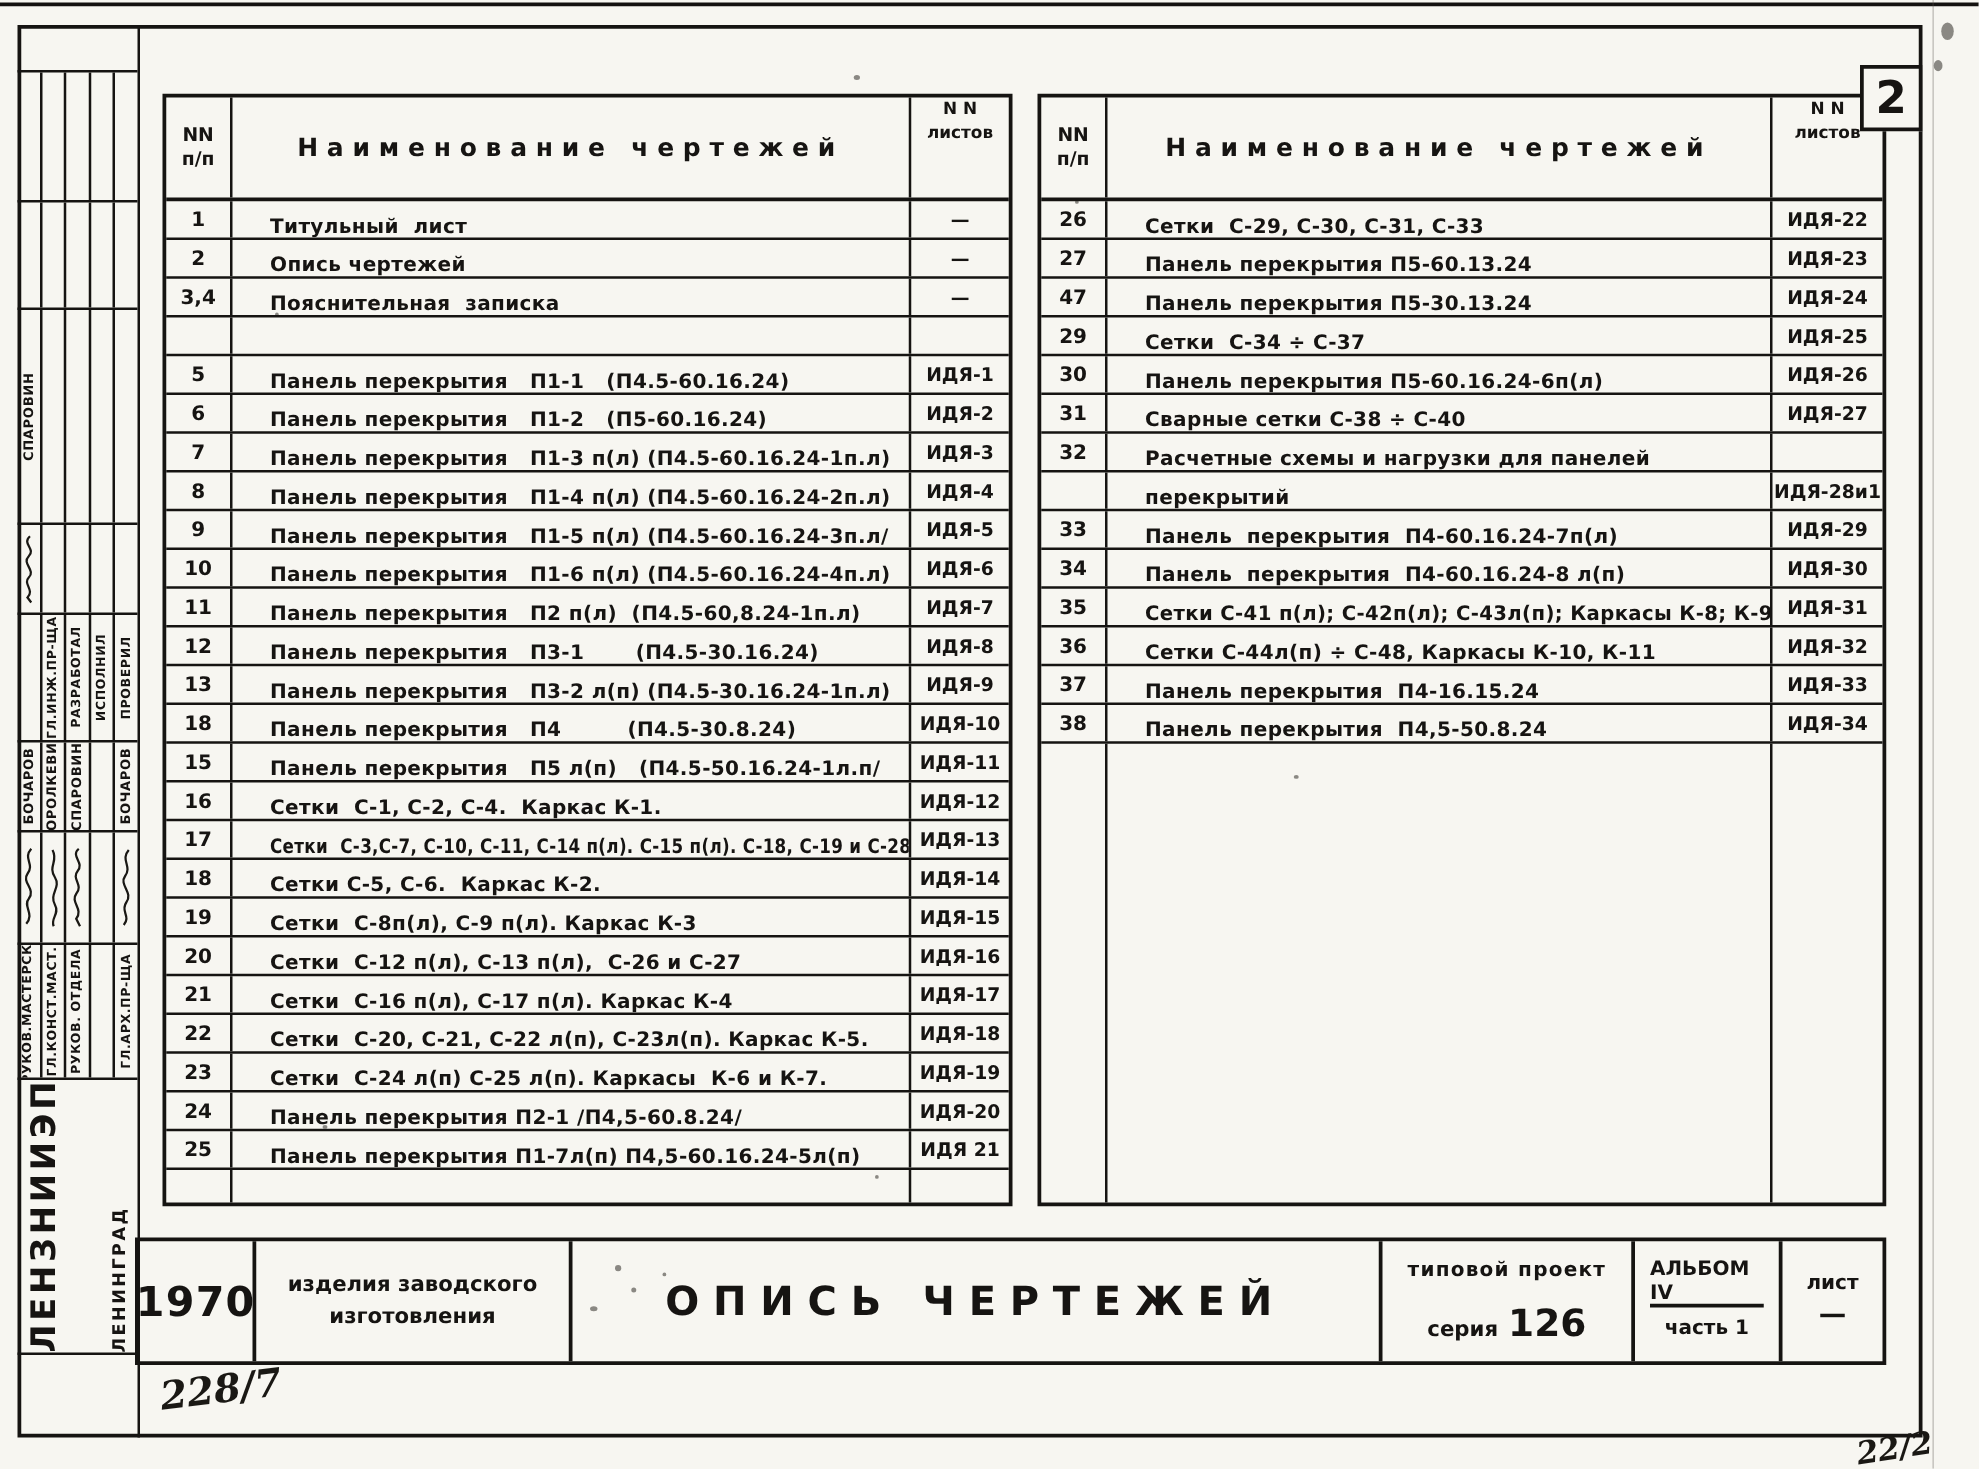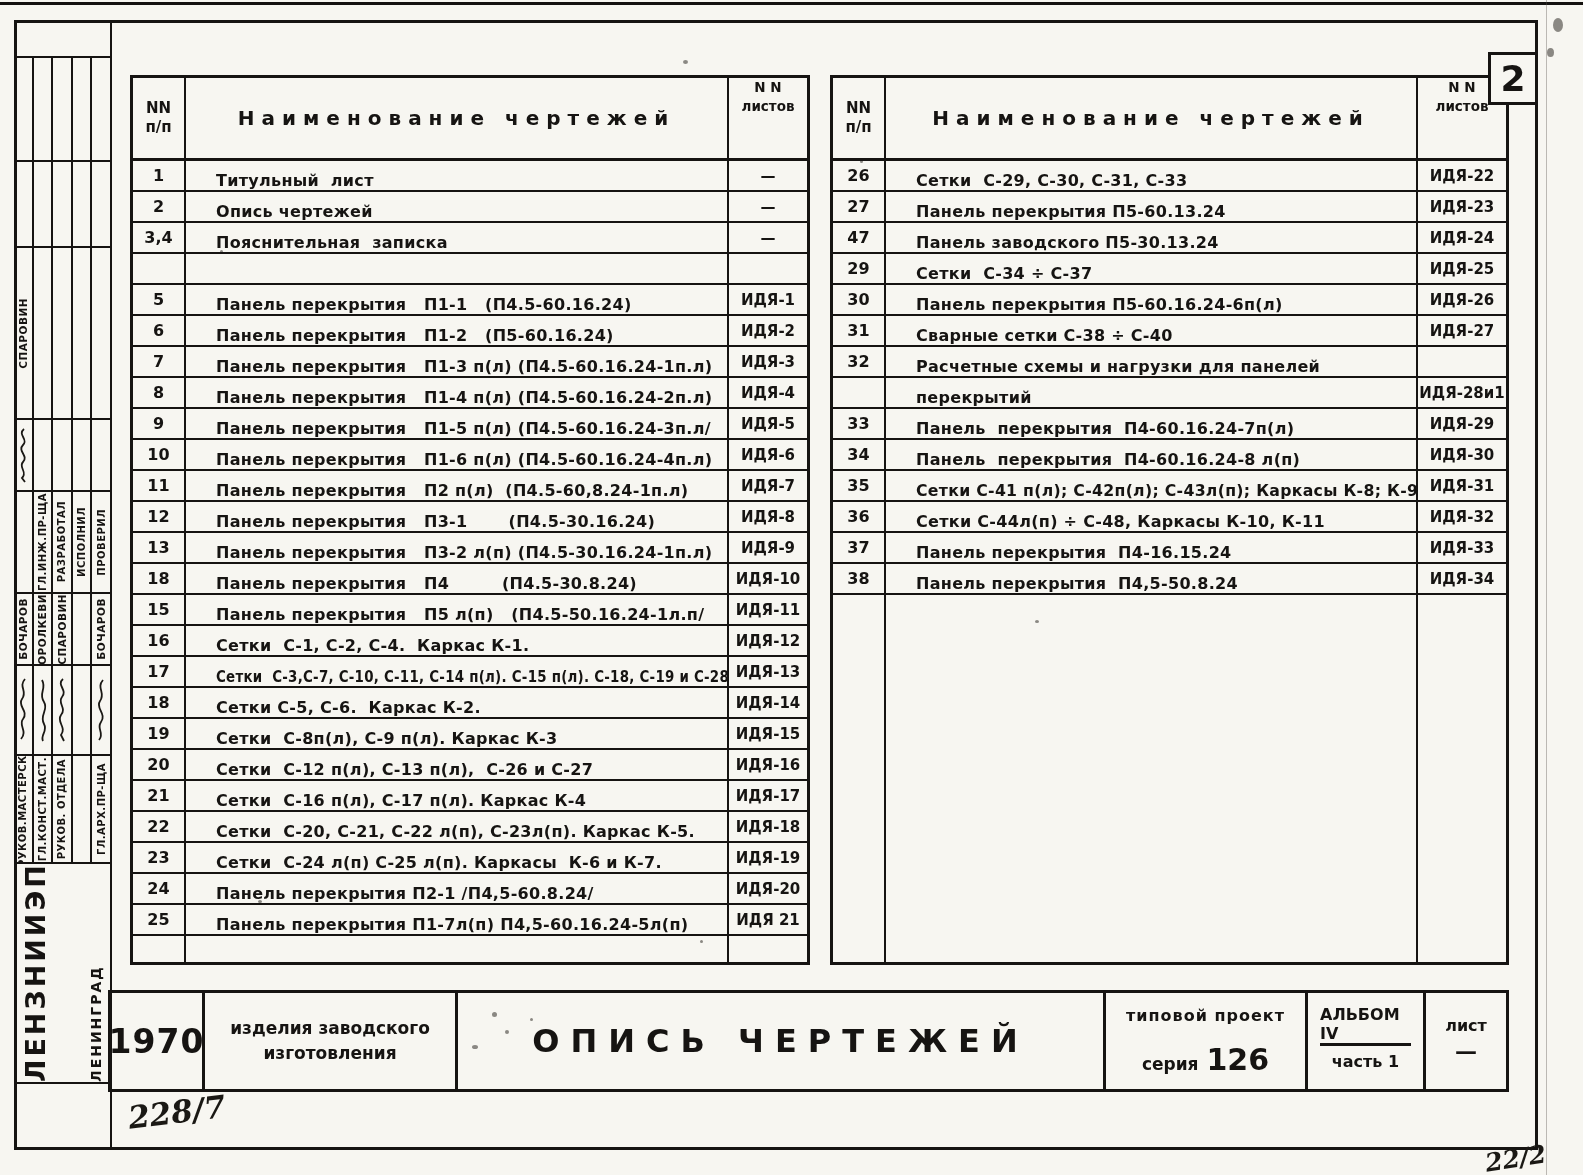--- a/index.html
+++ b/index.html
@@ -471,21 +471,21 @@
           <div class="c-num">27</div>
           <div class="c-name">
             <span class="fit">Панель перекрытия П5-60.13.24</span>
           </div>
           <div class="c-sheet w88">ИДЯ-23</div>
         </div>
 
         <div class="row">
           <div class="c-num">47</div>
           <div class="c-name">
-            <span class="fit">Панель заводского П5-30.13.24</span>
+            <span class="fit">Панель перекрытия П5-30.13.24</span>
           </div>
           <div class="c-sheet w88">ИДЯ-24</div>
         </div>
 
         <div class="row">
           <div class="c-num">29</div>
           <div class="c-name">
             <span class="fit">Сетки  С-34 ÷ С-37</span>
           </div>
           <div class="c-sheet w88">ИДЯ-25</div>

